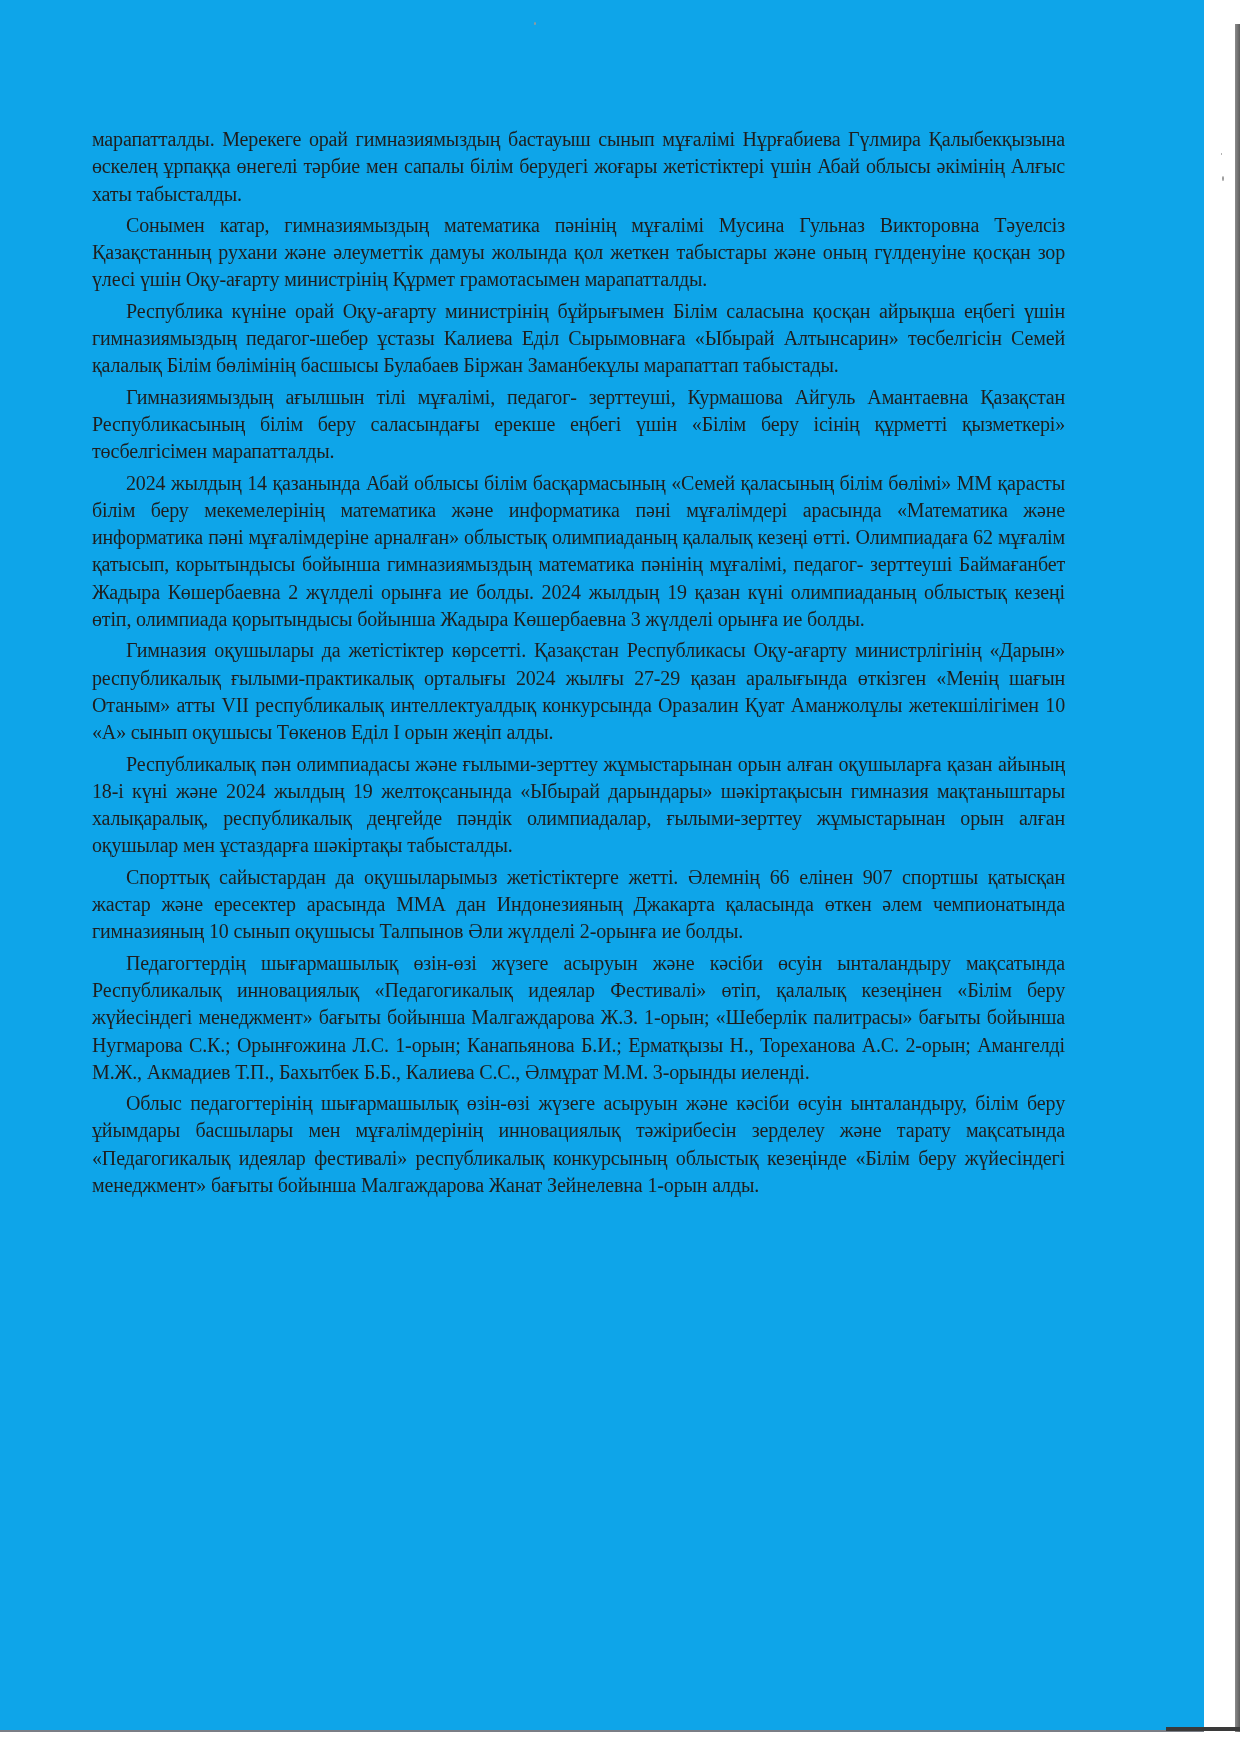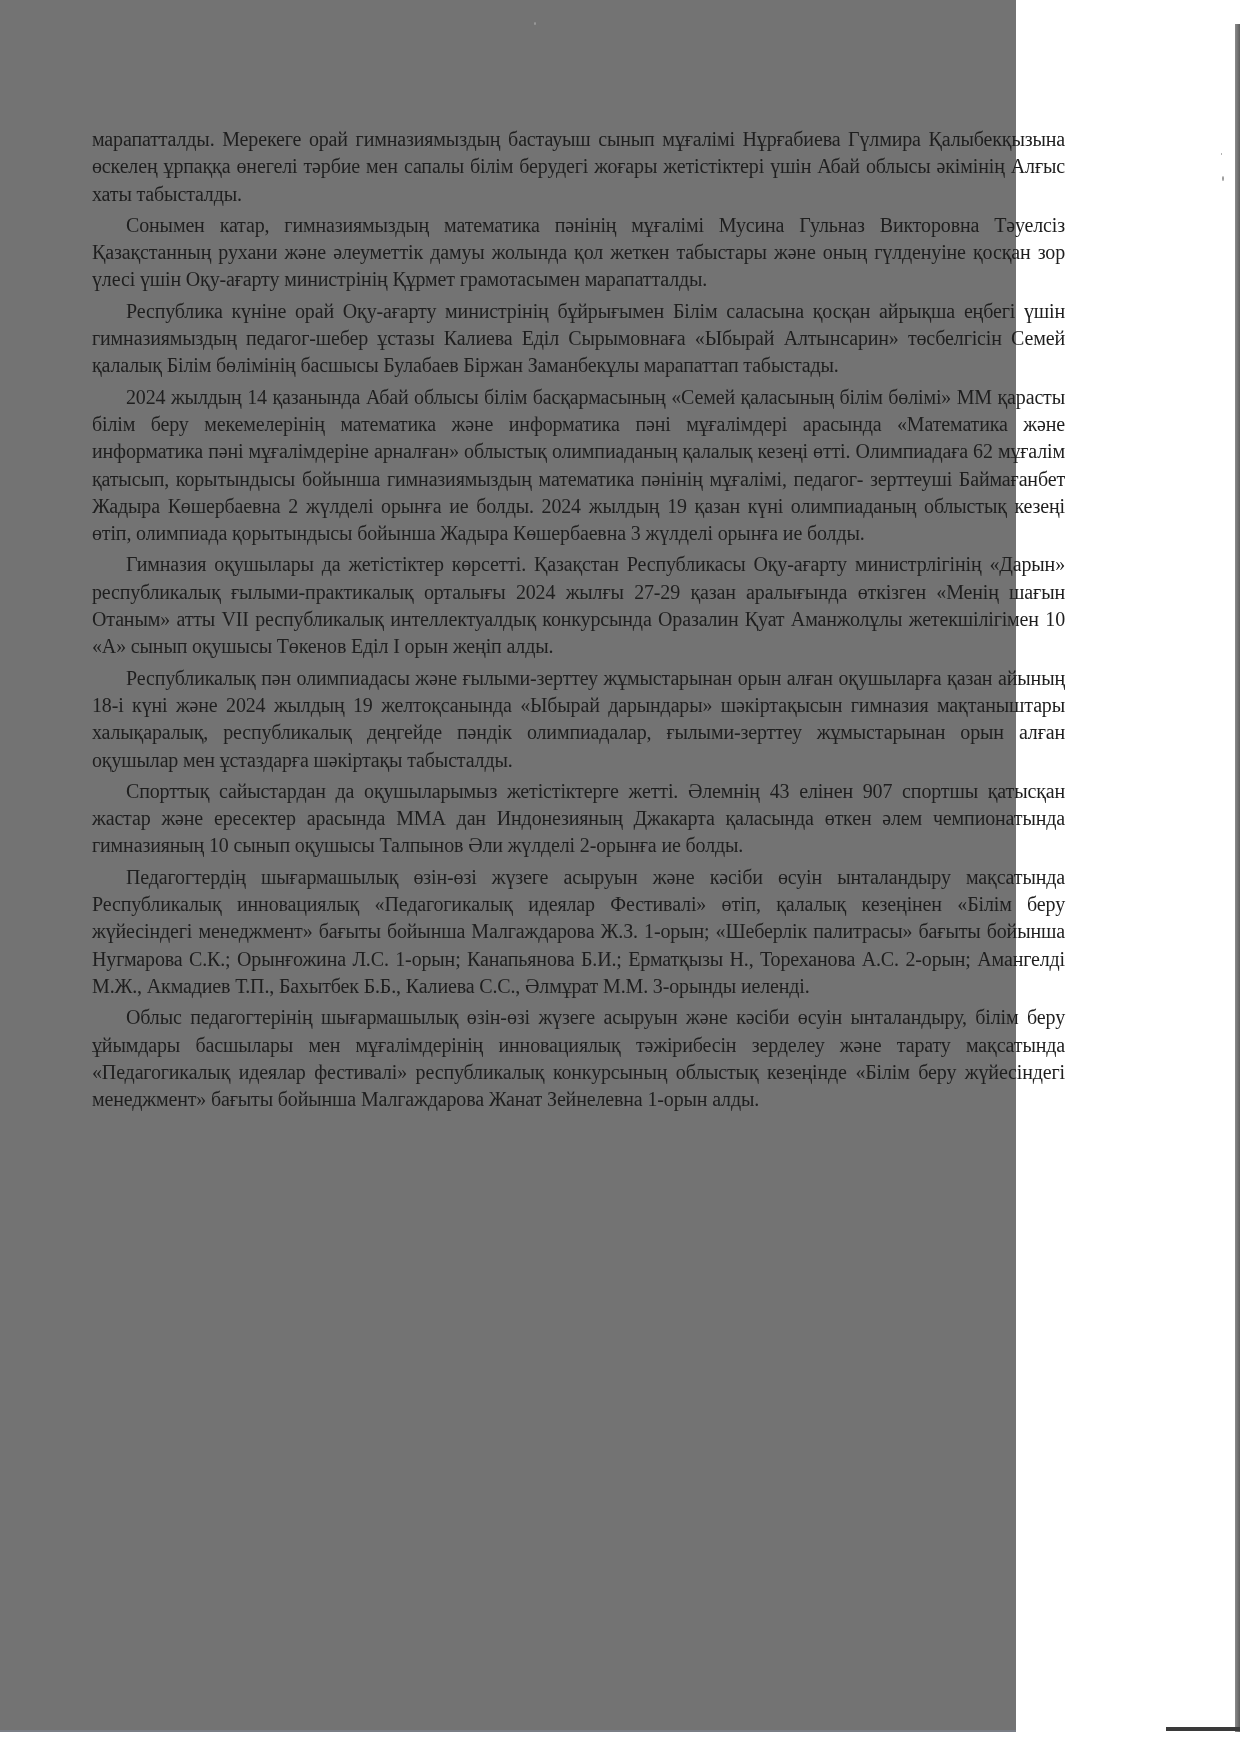--- a/index.html
+++ b/index.html
@@ -10,23 +10,23 @@
   body {
     width: 1240px;
     height: 1755px;
     position: relative;
     overflow: hidden;
   }
   .page {
     position: absolute;
     left: 0;
     top: 0;
-    width: 1016px;
+    width: 1204px;
     height: 1730px;
-    background: #737373;
+    background: #0ea5e9;
     border-bottom: 2px solid #7a7e86;
   }
   .edge-right {
     position: absolute;
     left: 1235px;
     top: 24px;
     width: 5px;
     height: 1708px;
     background: linear-gradient(to right, #8c8c8c, #5e5e5e);
   }
@@ -69,22 +69,23 @@
 
 <div class="page">
   <span class="speck" style="left:534px;top:22px;width:2px;height:3px;"></span>
   <span class="speck" style="left:1222px;top:176px;width:2px;height:5px;"></span>
   <span class="speck" style="left:1221px;top:153px;width:1px;height:2px;"></span>
 
   <div class="content">
     <p class="cont">марапатталды. Мерекеге орай гимназиямыздың бастауыш сынып мұғалімі Нұрғабиева Гүлмира Қалыбекқызына өскелең ұрпаққа өнегелі тәрбие мен сапалы білім берудегі жоғары жетістіктері үшін Абай облысы әкімінің Алғыс хаты табысталды.</p>
     <p>Сонымен катар, гимназиямыздың математика пәнінің мұғалімі Мусина Гульназ Викторовна Тәуелсіз Қазақстанның рухани және әлеуметтік дамуы жолында қол жеткен табыстары және оның гүлденуіне қосқан зор үлесі үшін Оқу-ағарту министрінің Құрмет грамотасымен марапатталды.</p>
     <p>Республика күніне орай Оқу-ағарту министрінің бұйрығымен Білім саласына қосқан айрықша еңбегі үшін гимназиямыздың педагог-шебер ұстазы Калиева Еділ Сырымовнаға «Ыбырай Алтынсарин» төсбелгісін Семей қалалық Білім бөлімінің басшысы Булабаев Біржан Заманбекұлы марапаттап табыстады.</p>
+    <p>Гимназиямыздың ағылшын тілі мұғалімі, педагог- зерттеуші, Курмашова Айгуль Амантаевна Қазақстан Республикасының білім беру саласындағы ерекше еңбегі үшін «Білім беру ісінің құрметті қызметкері» төсбелгісімен марапатталды.</p>
     <p>2024 жылдың 14 қазанында Абай облысы білім басқармасының «Семей қаласының білім бөлімі» ММ қарасты білім беру мекемелерінің математика және информатика пәні мұғалімдері арасында «Математика және информатика пәні мұғалімдеріне арналған» облыстық олимпиаданың қалалық кезеңі өтті. Олимпиадаға 62 мұғалім қатысып, корытындысы бойынша гимназиямыздың математика пәнінің мұғалімі, педагог- зерттеуші Баймағанбет Жадыра Көшербаевна 2 жүлделі орынға ие болды. 2024 жылдың 19 қазан күні олимпиаданың облыстық кезеңі өтіп, олимпиада қорытындысы бойынша Жадыра Көшербаевна 3 жүлделі орынға ие болды.</p>
     <p>Гимназия оқушылары да жетістіктер көрсетті. Қазақстан Республикасы Оқу-ағарту министрлігінің «Дарын» республикалық ғылыми-практикалық орталығы 2024 жылғы 27-29 қазан аралығында өткізген «Менің шағын Отаным» атты VII республикалық интеллектуалдық конкурсында Оразалин Қуат Аманжолұлы жетекшілігімен 10 «А» сынып оқушысы Төкенов Еділ I орын жеңіп алды.</p>
     <p>Республикалық пән олимпиадасы және ғылыми-зерттеу жұмыстарынан орын алған оқушыларға қазан айының 18-і күні және 2024 жылдың 19 желтоқсанында «Ыбырай дарындары» шәкіртақысын гимназия мақтаныштары халықаралық, республикалық деңгейде пәндік олимпиадалар, ғылыми-зерттеу жұмыстарынан орын алған оқушылар мен ұстаздарға шәкіртақы табысталды.</p>
-    <p>Спорттық сайыстардан да оқушыларымыз жетістіктерге жетті. Әлемнің 43 елінен 907 спортшы қатысқан жастар және ересектер арасында ММА дан Индонезияның Джакарта қаласында өткен әлем чемпионатында гимназияның 10 сынып оқушысы Талпынов Әли жүлделі 2-орынға ие болды.</p>
+    <p>Спорттық сайыстардан да оқушыларымыз жетістіктерге жетті. Әлемнің 66 елінен 907 спортшы қатысқан жастар және ересектер арасында ММА дан Индонезияның Джакарта қаласында өткен әлем чемпионатында гимназияның 10 сынып оқушысы Талпынов Әли жүлделі 2-орынға ие болды.</p>
     <p>Педагогтердің шығармашылық өзін-өзі жүзеге асыруын және кәсіби өсуін ынталандыру мақсатында Республикалық инновациялық «Педагогикалық идеялар Фестивалі» өтіп, қалалық кезеңінен «Білім беру жүйесіндегі менеджмент» бағыты бойынша Малгаждарова Ж.З. 1-орын; «Шеберлік палитрасы» бағыты бойынша Нугмарова С.К.; Орынғожина Л.С. 1-орын; Канапьянова Б.И.; Ерматқызы Н., Тореханова А.С. 2-орын; Амангелді М.Ж., Акмадиев Т.П., Бахытбек Б.Б., Калиева С.С., Әлмұрат М.М. 3-орынды иеленді.</p>
     <p>Облыс педагогтерінің шығармашылық өзін-өзі жүзеге асыруын және кәсіби өсуін ынталандыру, білім беру ұйымдары басшылары мен мұғалімдерінің инновациялық тәжірибесін зерделеу және тарату мақсатында «Педагогикалық идеялар фестивалі» республикалық конкурсының облыстық кезеңінде «Білім беру жүйесіндегі менеджмент» бағыты бойынша Малгаждарова Жанат Зейнелевна 1-орын алды.</p>
   </div>
 </div>
 <div class="edge-right"></div>
 <div class="edge-corner"></div>
 
 </body></html>

